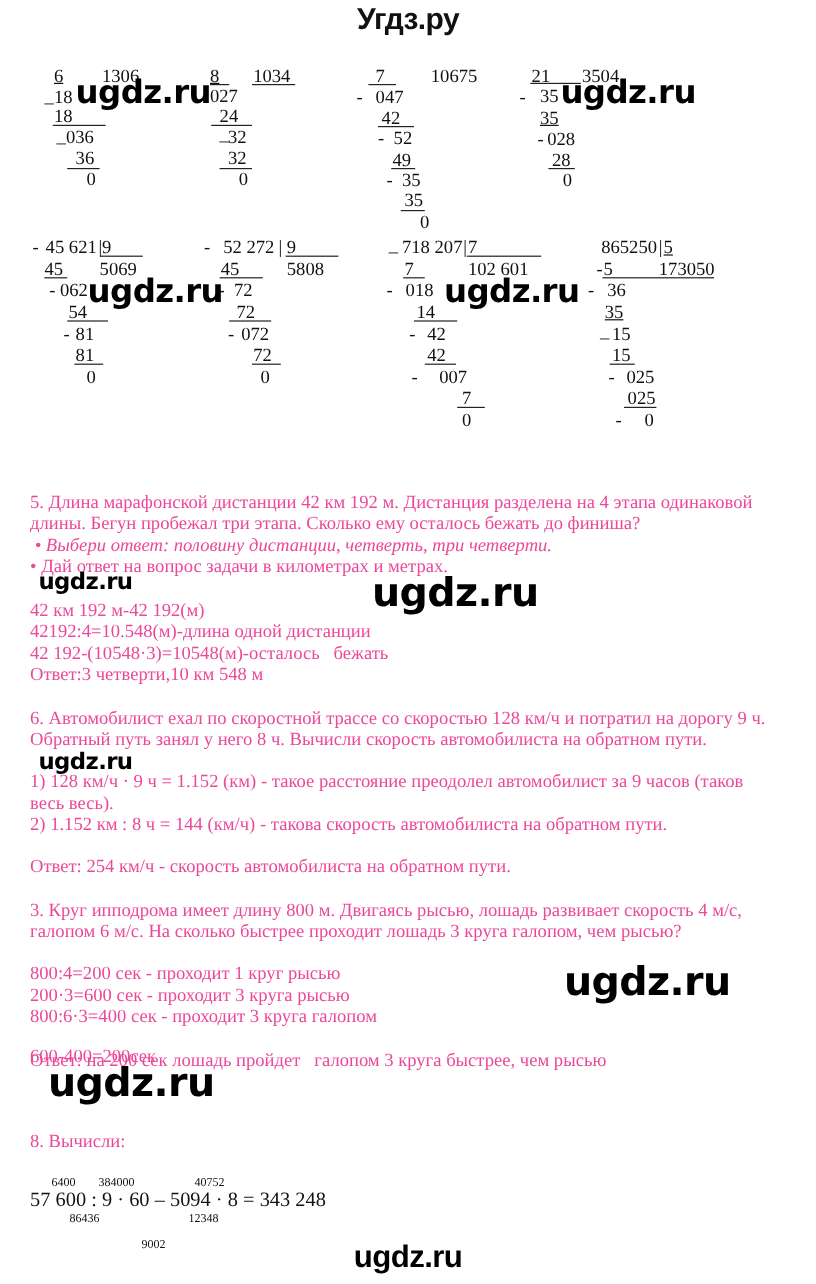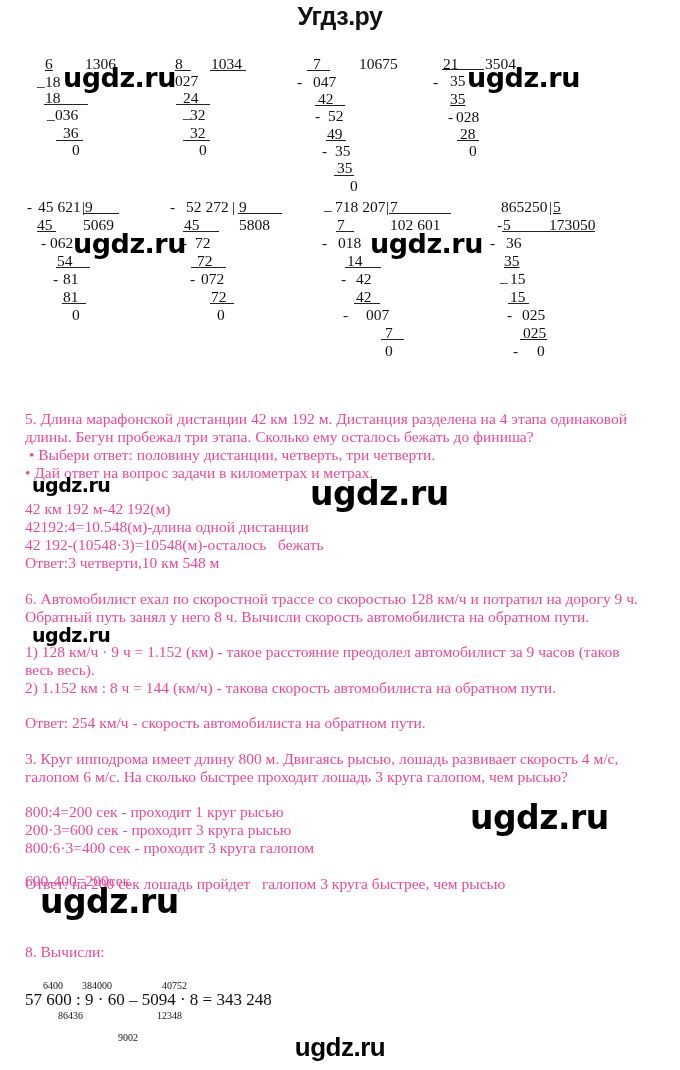--- a/index.html
+++ b/index.html
@@ -177,21 +177,21 @@
   <span class="d" style="left:522px;top:306px;">025</span>
   <span class="d" style="left:523px;top:324px;">025</span>
   <div class="hl" style="left:520px;top:339px;width:27px;"></div>
   <span class="d" style="left:513px;top:342px;">-</span>
   <span class="d" style="left:537px;top:342px;">0</span>
 </div>
 
 <div>
   <div class="txt" style="top:410px;">5. Длина марафонской дистанции 42 км 192 м. Дистанция разделена на 4 этапа одинаковой</div>
   <div class="txt" style="top:428px;">длины. Бегун пробежал три этапа. Сколько ему осталось бежать до финиша?</div>
-  <div class="txt" style="top:446px;"> • Выбери ответ: половину дистанции, четверть, три четверти.</div>
+  <div class="txt" style="top:446px;font-style:italic;"> • Выбери ответ: половину дистанции, четверть, три четверти.</div>
   <div class="txt" style="top:464px;">• Дай ответ на вопрос задачи в километрах и метрах.</div>
   <div class="txt" style="top:500px;">42 км 192 м-42 192(м)</div>
   <div class="txt" style="top:518px;">42192:4=10.548(м)-длина одной дистанции</div>
   <div class="txt" style="top:536px;">42 192-(10548·3)=10548(м)-осталось   бежать</div>
   <div class="txt" style="top:554px;">Ответ:3 четверти,10 км 548 м</div>
 </div>
 
 <div>
   <div class="txt" style="top:590px;">6. Автомобилист ехал по скоростной трассе со скоростью 128 км/ч и потратил на дорогу 9 ч.</div>
   <div class="txt" style="top:608px;">Обратный путь занял у него 8 ч. Вычисли скорость автомобилиста на обратном пути.</div>

